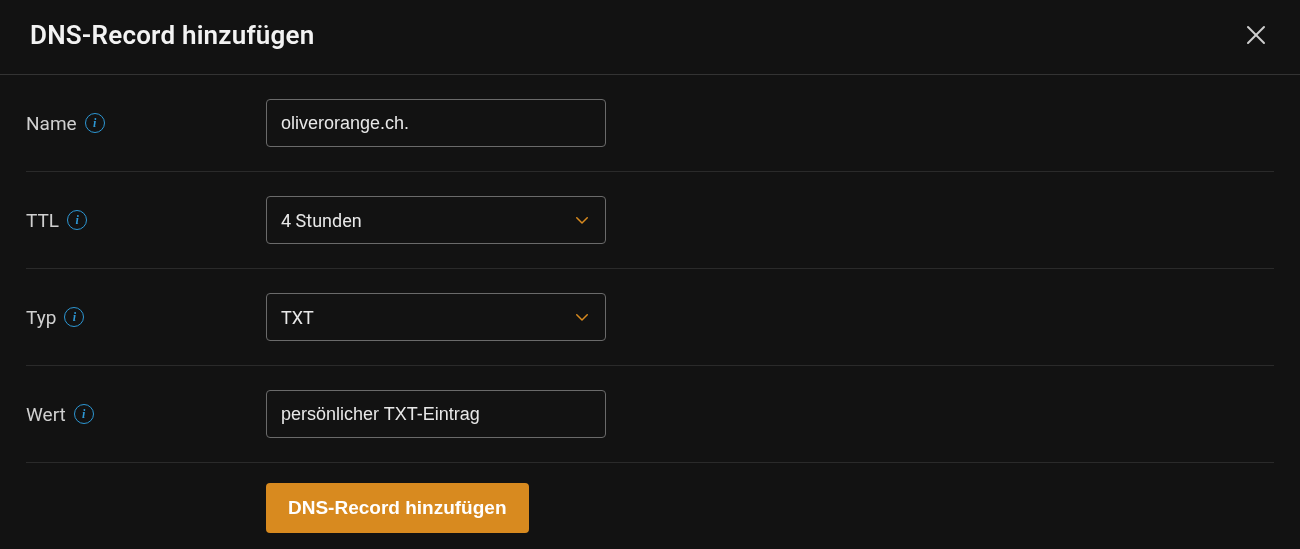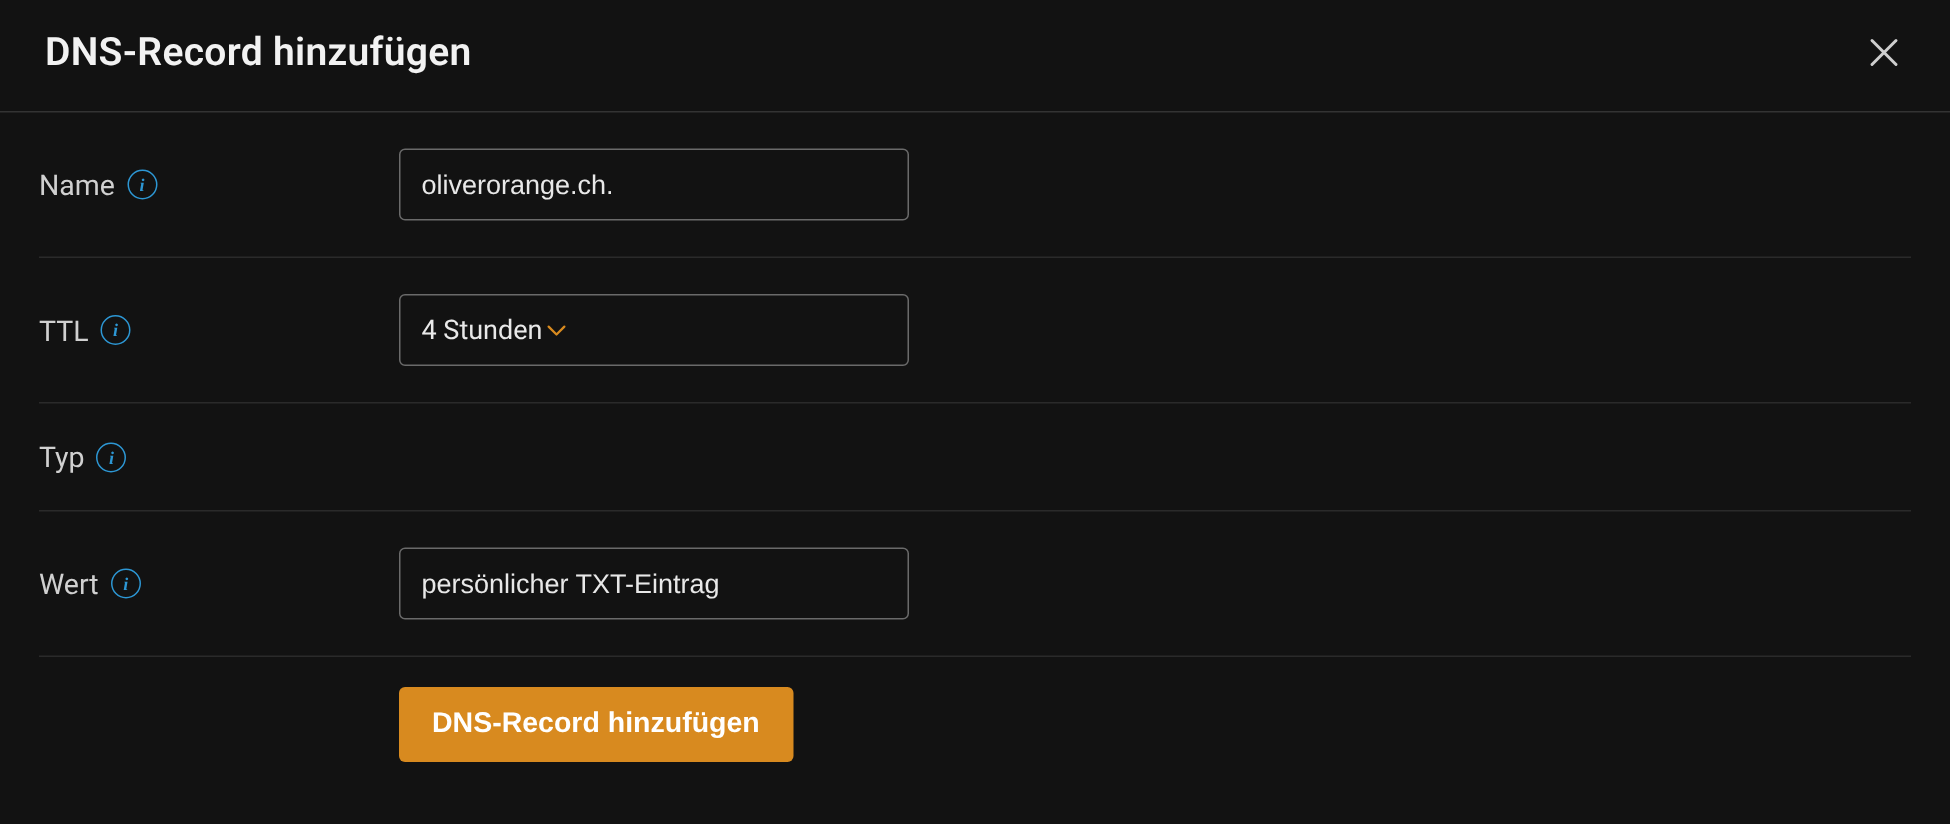--- a/index.html
+++ b/index.html
@@ -86,21 +86,21 @@
     width: 340px;
     height: 48px;
     background: transparent;
     border: 1px solid #6a6a6a;
     border-radius: 4px;
     color: #e8e8e8;
     font-size: 18px;
     padding: 0 14px;
     display: flex;
     align-items: center;
-    justify-content: flex-start;
+    justify-content: space-between;
     cursor: pointer;
   }
   .chev {
     width: 18px;
     height: 18px;
     display: inline-flex;
     align-items: center;
     justify-content: center;
   }
   .chev svg { stroke: #d88a1f; }
@@ -161,20 +161,30 @@
           </span>
         </div>
       </div>
     </div>
 
     <div class="row">
       <div class="label-col">
         <span>Typ</span>
         <span class="info">i</span>
       </div>
+      <div class="ctrl-col">
+        <div class="select">
+          <span>TXT</span>
+          <span class="chev">
+            <svg width="18" height="18" viewBox="0 0 24 24" fill="none" stroke-width="2" stroke-linecap="round" stroke-linejoin="round">
+              <polyline points="5 9 12 16 19 9"></polyline>
+            </svg>
+          </span>
+        </div>
+      </div>
     </div>
 
     <div class="row">
       <div class="label-col">
         <span>Wert</span>
         <span class="info">i</span>
       </div>
       <div class="ctrl-col">
         <input class="text-input" type="text" value="persönlicher TXT-Eintrag" style="">
       </div>

